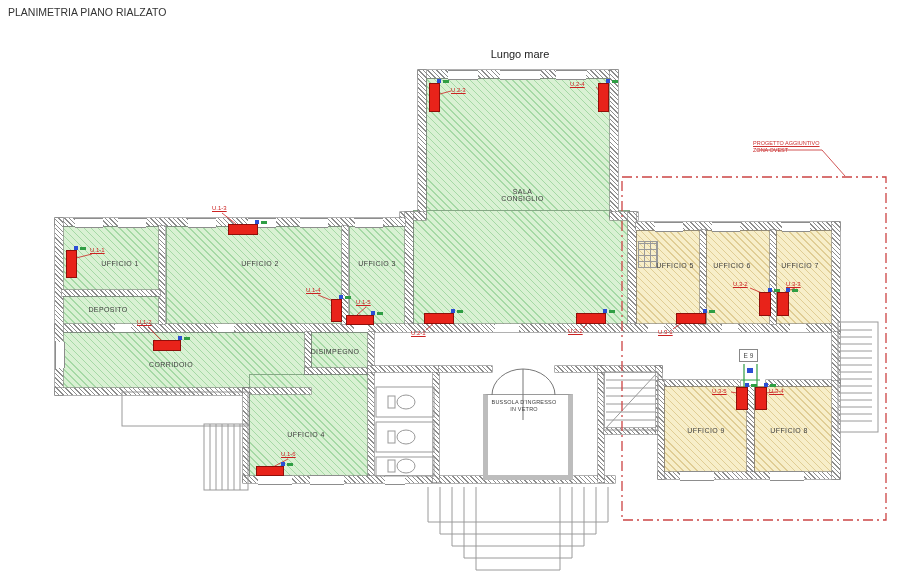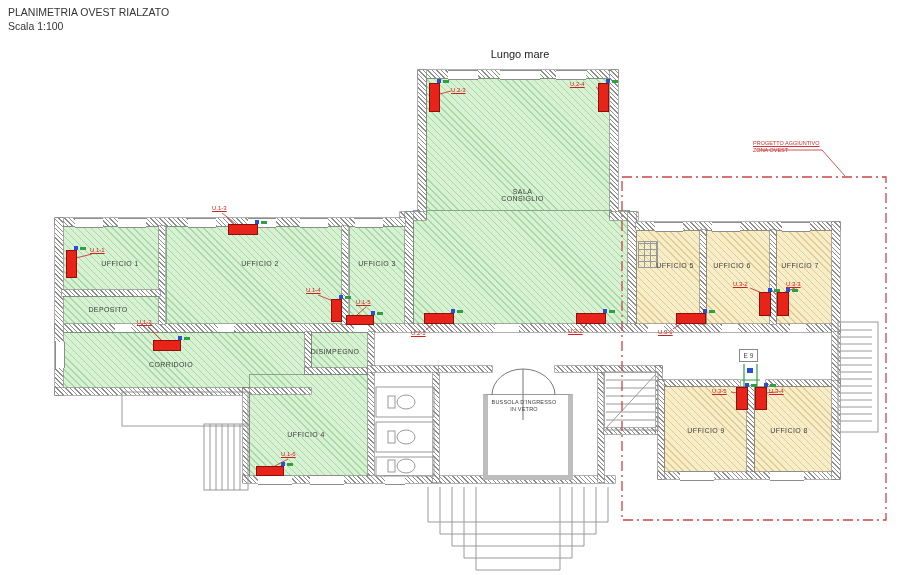--- a/index.html
+++ b/index.html
@@ -39,22 +39,21 @@
 
   svg.overlay{position:absolute;left:0;top:0;z-index:25;pointer-events:none;}
   .z10{z-index:10;} .z5{z-index:5;}
 </style>
 </head>
 <body>
 
 <div class="plan">
 
   <div class="title">
-    <div>PLANIMETRIA OVEST RIALZATO</div>
-    <div>Scala 1:100</div>
+    <div>PLANIMETRIA PIANO RIALZATO</div>
   </div>
   <div class="toplabel">Lungo mare</div>
 
   <div class="room hg z5" style="left:426px;top:78px;width:184px;height:134px;"></div>
   <div class="room hg z5" style="left:413px;top:210px;width:215px;height:114px;"></div>
   <div class="room hg z5" style="left:62px;top:226px;width:98px;height:64px;"></div>
   <div class="room hg z5" style="left:62px;top:296px;width:98px;height:28px;"></div>
   <div class="room hg z5" style="left:166px;top:226px;width:176px;height:98px;"></div>
   <div class="room hg z5" style="left:349px;top:226px;width:56px;height:98px;"></div>
   <div class="room hg z5" style="left:62px;top:332px;width:243px;height:56px;"></div>

